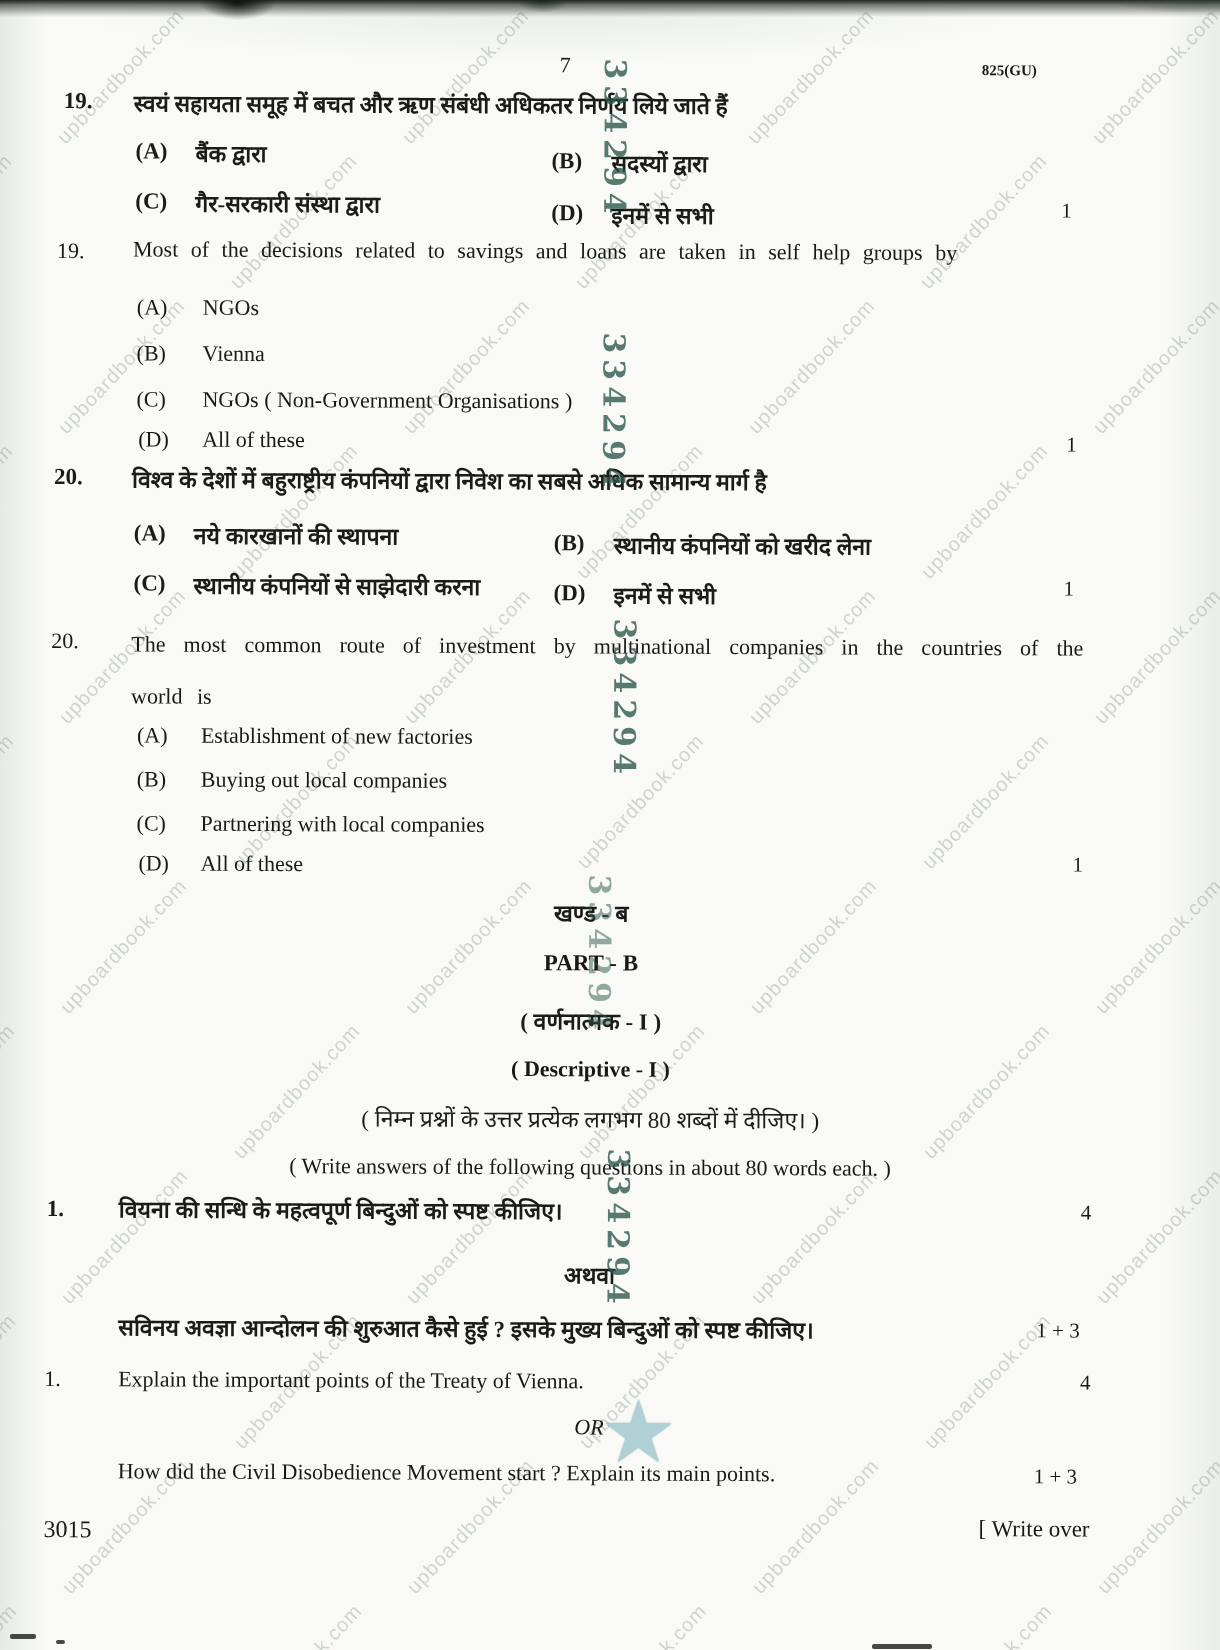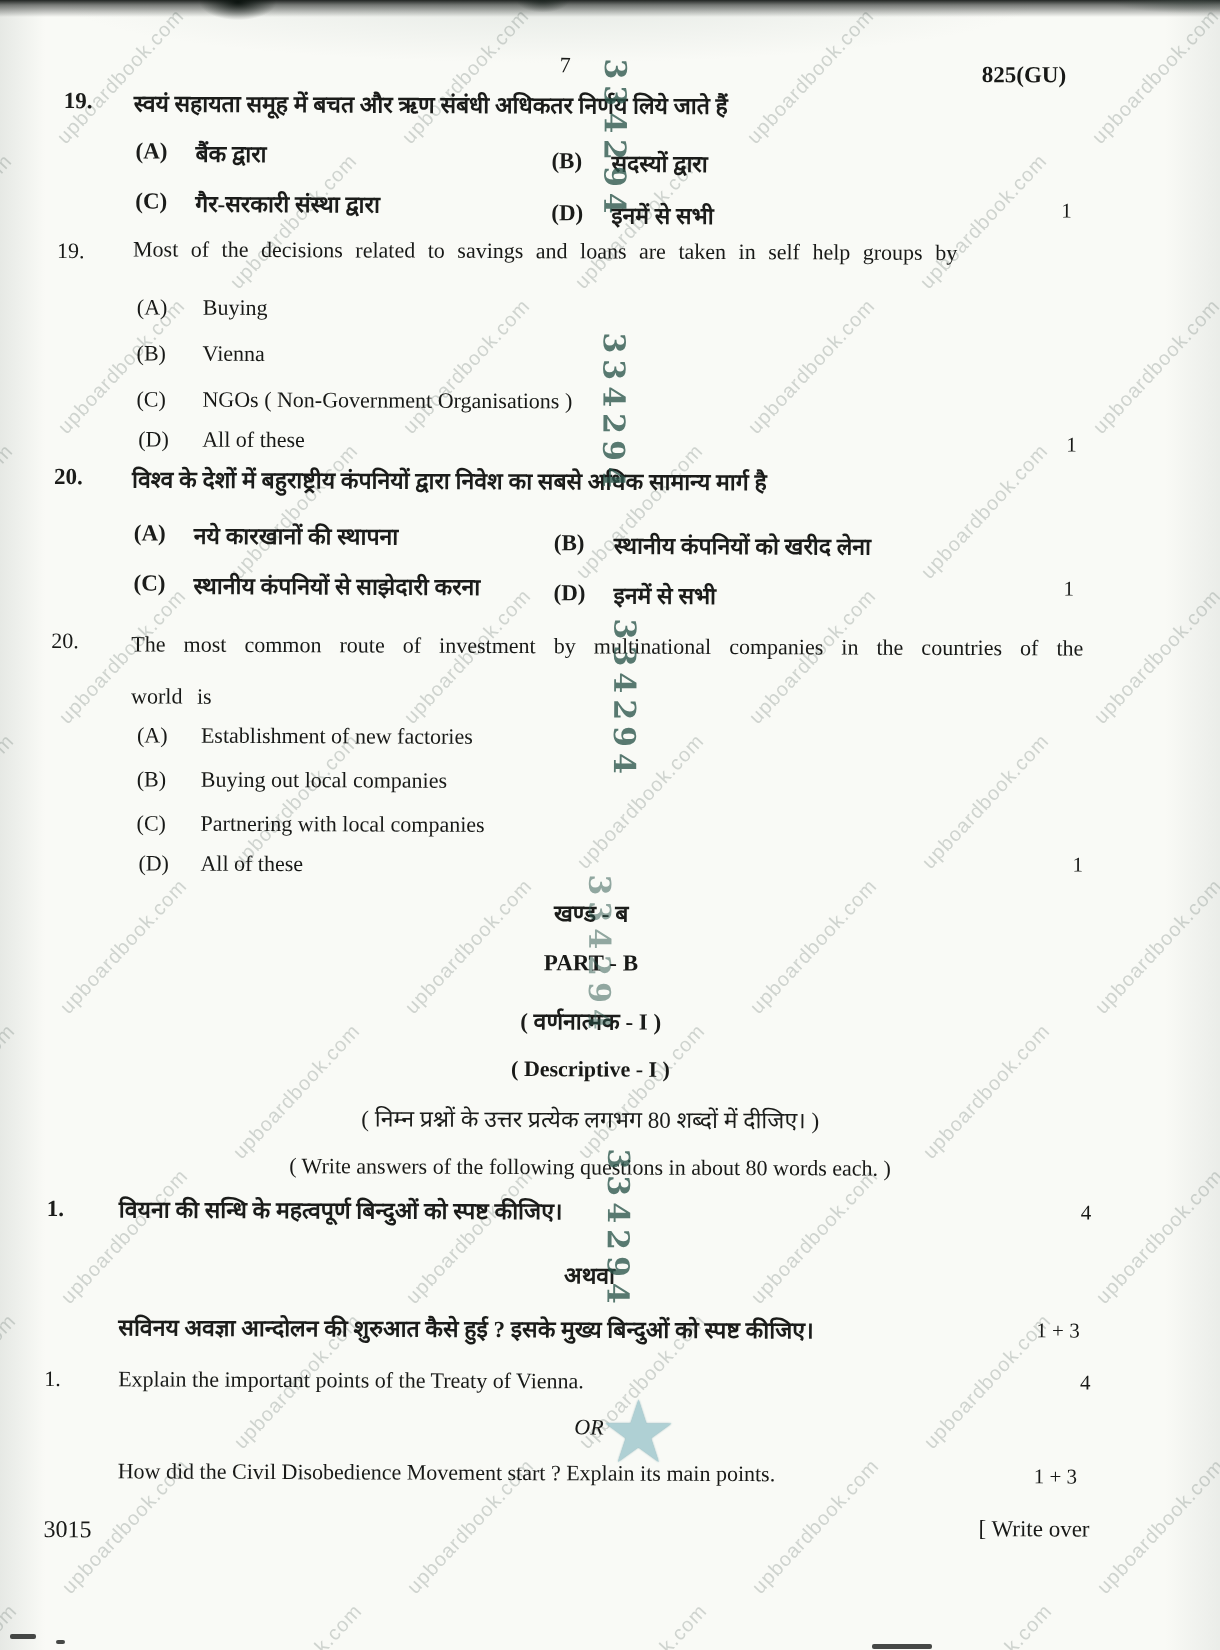--- a/index.html
+++ b/index.html
@@ -104,38 +104,38 @@
       <span class="wm" style="left: 1073px; top: 1515px;">upboardbook.com</span>
       <span class="wm" style="left: -134px; top: 1660px;">upboardbook.com</span>
       <span class="wm" style="left: 211px; top: 1660px;">upboardbook.com</span>
       <span class="wm" style="left: 556px; top: 1660px;">upboardbook.com</span>
       <span class="wm" style="left: 901px; top: 1660px;">upboardbook.com</span>
     </div>
 
   <div class="tilt">
 
     <div class="abs en" style="left:560px;top:50px">7</div>
-    <div class="abs en bold" style="left:982px;top:58px;font-size:23px">825(GU)</div>
+    <div class="abs en bold" style="left:982px;top:58px;font-size:15px">825(GU)</div>
 
     <div class="abs hi" style="left:64px;top:88px">19.</div>
     <div class="abs hi" style="left:134px;top:86px">स्वयं सहायता समूह में बचत और ऋण संबंधी अधिकतर निर्णय लिये जाते हैं</div>
     <div class="abs hi" style="left:136px;top:138px">(A)</div>
     <div class="abs hi" style="left:196px;top:136px">बैंक द्वारा</div>
     <div class="abs hi" style="left:552px;top:146px">(B)</div>
     <div class="abs hi" style="left:612px;top:144px">सदस्यों द्वारा</div>
     <div class="abs hi" style="left:136px;top:188px">(C)</div>
     <div class="abs hi" style="left:196px;top:186px">गैर-सरकारी संस्था द्वारा</div>
     <div class="abs hi" style="left:552px;top:198px">(D)</div>
     <div class="abs hi" style="left:612px;top:196px">इनमें से सभी</div>
     <div class="abs en mark" style="left:1062px;top:194px">1</div>
 
     <div class="abs en" style="left:58px;top:238px">19.</div>
     <div class="abs en js1" style="left:134px;top:236px">Most of the decisions related to savings and loans are taken in self help groups by</div>
     <div class="abs en" style="left:138px;top:294px">(A)</div>
-    <div class="abs en" style="left:204px;top:294px">Buying</div>
+    <div class="abs en" style="left:204px;top:294px">NGOs</div>
     <div class="abs en" style="left:138px;top:340px">(B)</div>
     <div class="abs en" style="left:204px;top:340px">Vienna</div>
     <div class="abs en" style="left:138px;top:386px">(C)</div>
     <div class="abs en" style="left:204px;top:386px">NGOs ( Non-Government Organisations )</div>
     <div class="abs en" style="left:140px;top:426px">(D)</div>
     <div class="abs en" style="left:204px;top:426px">All of these</div>
     <div class="abs en mark" style="left:1068px;top:428px">1</div>
 
     <div class="abs hi" style="left:56px;top:464px">20.</div>
     <div class="abs hi" style="left:134px;top:462px">विश्व के देशों में बहुराष्ट्रीय कंपनियों द्वारा निवेश का सबसे अधिक सामान्य मार्ग है</div>

